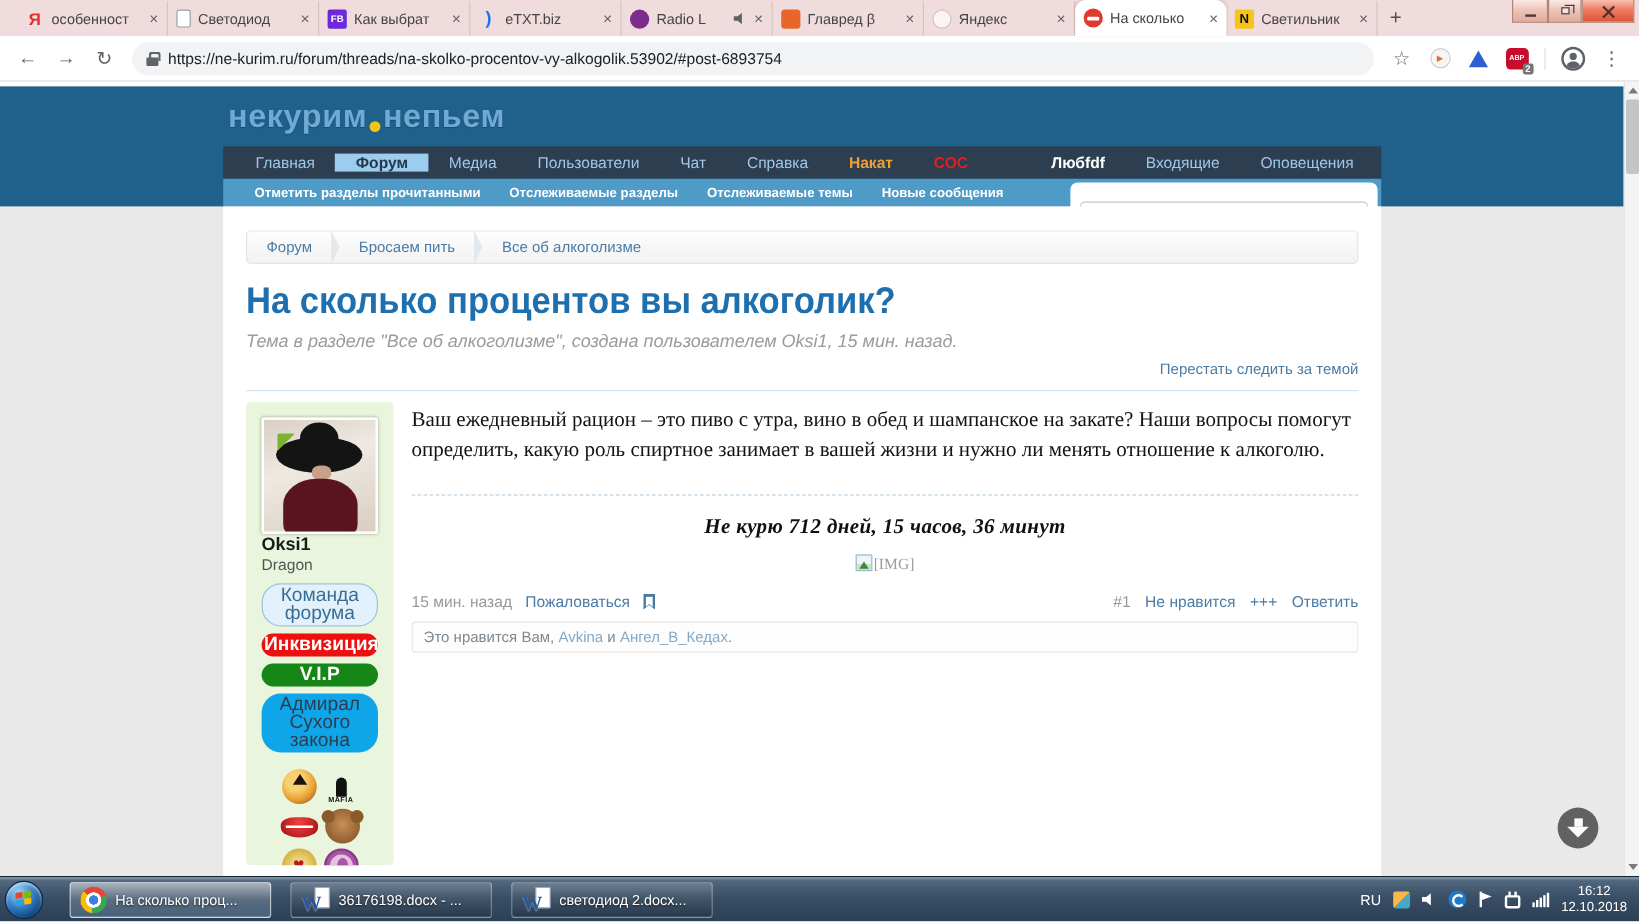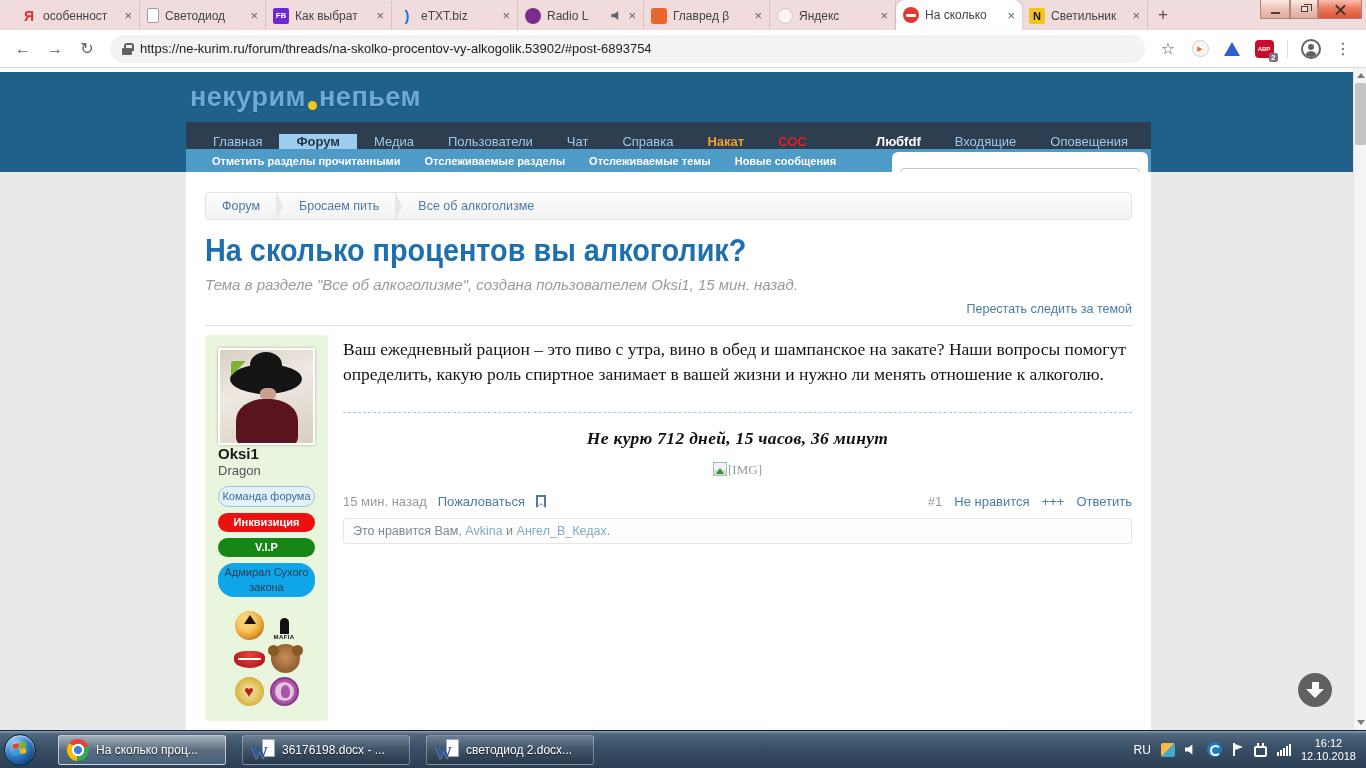--- a/index.html
+++ b/index.html
@@ -53,21 +53,21 @@
   .profile-ico::after{content:"";position:absolute;top:10px;left:2px;width:12px;height:8px;border-radius:6px 6px 0 0;background:#5f6368}
 
   
   .viewport{position:absolute;top:68px;left:0;right:0;bottom:38px;background:#e9e9e9;overflow:hidden}
   .white-gap{height:4px;background:#fff}
   .site-top{background:#20618c}
   .logo-row{height:50px;display:flex;align-items:center}
   .logo{margin-left:190px;font-size:27px;font-weight:bold;color:#6fa9d4;letter-spacing:.5px;display:flex;align-items:baseline;text-shadow:0 1px 1px rgba(0,0,0,.25)}
   .logo-dot{width:9px;height:9px;border-radius:50%;background:#f5c616;margin:0 2px;align-self:flex-end;margin-bottom:3px}
   .nav-row{height:27px}
-  .mainnav{width:965px;margin-left:186px;height:27px;background:#2c3e50;display:flex;align-items:flex-end;padding-left:10px}
+  .mainnav{width:965px;margin-left:186px;height:27px;background:#2c3e50;display:flex;align-items:center;padding-left:10px}
   .nav-item{display:flex;align-items:center;padding:0 17px;font-size:13px;color:#9fc7e8;white-space:nowrap}
   .nav-item.active{background:#9ccdee;color:#24384a;font-weight:bold}
   .nav-nakat{color:#f0a030;font-weight:bold}
   .nav-sos{color:#e02020;font-weight:bold}
   .nav-right{margin-left:auto;display:flex;margin-right:6px}
   .nav-user{color:#fff;font-weight:bold}
   .subnav-row{height:23px}
   .subnav{width:965px;margin-left:186px;height:23px;background:#4f9bc8;display:flex;align-items:center;padding-left:14px;position:relative}
   .subnav-item{font-size:11px;font-weight:bold;color:#fff;padding:0 12px;white-space:nowrap}
   .search-backdrop{position:absolute;left:892px;top:84px;width:256px;height:22px;background:#fff;border-radius:6px 6px 0 0}
@@ -88,21 +88,21 @@
   .userpanel{width:123px;flex:none;background:#e9f5dc;border-radius:4px;padding:13px 13px 8px;position:relative}
   .avatar{width:97px;height:97px;background:linear-gradient(160deg,#d8d0c6,#efe9e2 40%,#d8cec2);border:2px solid #fff;box-shadow:0 0 3px rgba(0,0,0,.3);border-radius:2px;position:relative;overflow:hidden}
   .av-hat{position:absolute;top:14px;left:10px;width:72px;height:30px;background:#141414;border-radius:50%}
   .av-crown{position:absolute;top:2px;left:30px;width:32px;height:26px;background:#141414;border-radius:50% 50% 40% 40%}
   .av-face{position:absolute;top:38px;left:40px;width:16px;height:12px;background:#c9a08a;border-radius:40%}
   .av-body{position:absolute;bottom:-4px;left:16px;width:62px;height:48px;background:#5a1420;border-radius:45% 45% 10px 10px}
   .leaf{position:absolute;top:11px;left:11px;width:0;height:0;border-top:15px solid #7cb32e;border-right:15px solid transparent;border-radius:2px}
   .u-name{margin-top:0;font-size:15px;font-weight:bold;color:#1a1a1a}
   .u-title{margin-top:1px;font-size:13px;color:#555}
   .badges{margin-top:8px}
-  .badge{border-radius:16px;font-size:11px;line-height:15px;text-align:center;padding:2px 2px;margin-bottom:6px}
+  .badge{border-radius:16px;font-size:16px;line-height:15px;text-align:center;padding:2px 2px;margin-bottom:6px}
   .badge-staff{background:#e2f1fb;border:1px solid #9cc3de;color:#3a6d96}
   .badge-red{background:#ee0f0f;color:#fff;font-weight:bold}
   .badge-green{background:#168716;color:#fff;font-weight:bold}
   .badge-blue{background:#0ea5e9;color:#2c3e50}
   .smilies{margin-top:14px;display:flex;flex-wrap:wrap;gap:4px 6px;justify-content:center}
   .sm{width:29px;height:29px;border-radius:50%;position:relative;flex:none}
   .sm-witch{background:radial-gradient(circle at 40% 35%,#f8d070 0 30%,#e8a030 60%,#7a4010)}
   .sm-witch::after{content:"";position:absolute;top:4px;left:9px;width:0;height:0;border-left:6px solid transparent;border-right:6px solid transparent;border-bottom:9px solid #201010}
   .sm-mafia{border-radius:0;display:flex;flex-direction:column;align-items:center;justify-content:flex-end}
   .sm-mafia::before{content:"";width:9px;height:16px;background:#111;border-radius:5px 5px 0 0}

